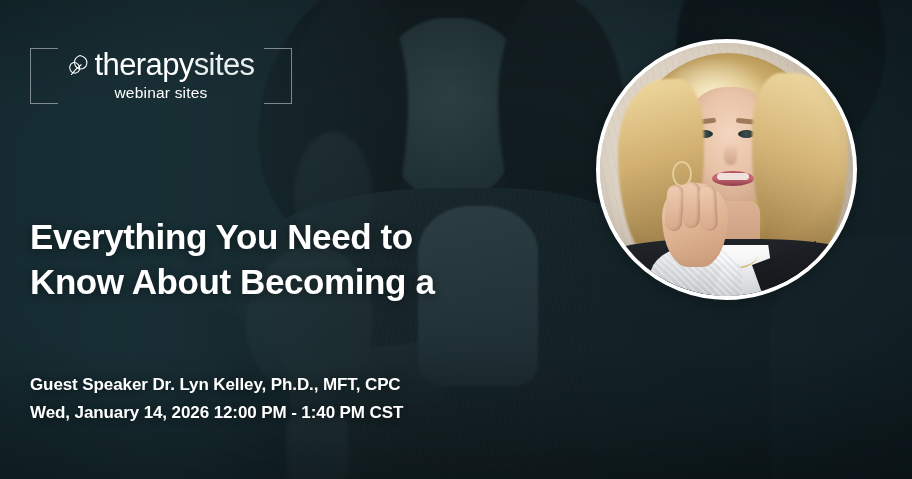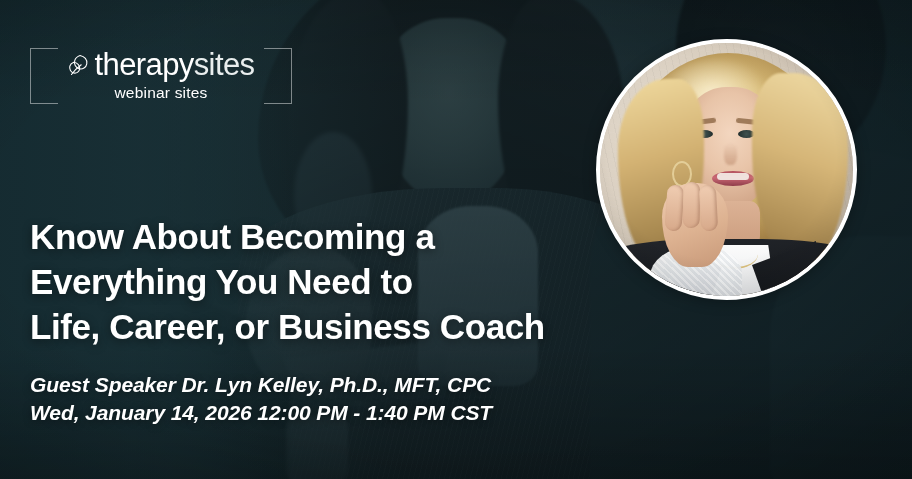--- a/index.html
+++ b/index.html
@@ -384,27 +384,26 @@
     line-height:45px;
     letter-spacing:-0.4px;
     color:#ffffff;
     text-shadow:0 2px 10px rgba(0,0,0,0.45);
   }
   .headline span { display:block; }
 
   .subtitle {
     position:absolute; left:30px; top:371px;
     width:620px;
-    font-size:21px;
+    font-size:17px;
     font-weight:700;
     line-height:28px;
     letter-spacing:-0.1px;
     color:#ffffff;
     text-shadow:0 1px 8px rgba(0,0,0,0.45);
-    font-style:italic;
   }
   .subtitle span { display:block; }
 </style>
 </head>
 <body>
 
 <div class="banner">
 
   <div class="bg-photo">
     <div class="bg-wall"></div>
@@ -472,23 +471,22 @@
     <div class="p-necklace"></div>
     <div class="p-cuff"></div>
     <div class="p-hand"></div>
     <div class="p-finger p-f1"></div>
     <div class="p-finger p-f2"></div>
     <div class="p-finger p-f3"></div>
     <div class="p-shadow"></div>
   </div>
 
   <h1 class="headline">
+    <span>Everything You Need to</span>
     <span>Know About Becoming a</span>
-    <span>Everything You Need to</span>
-    <span>Life, Career, or Business Coach</span>
   </h1>
 
   <div class="subtitle">
     <span>Guest Speaker Dr. Lyn Kelley, Ph.D., MFT, CPC</span>
     <span>Wed, January 14, 2026 12:00 PM - 1:40 PM CST</span>
   </div>
 
 </div>
 
 </body></html>

